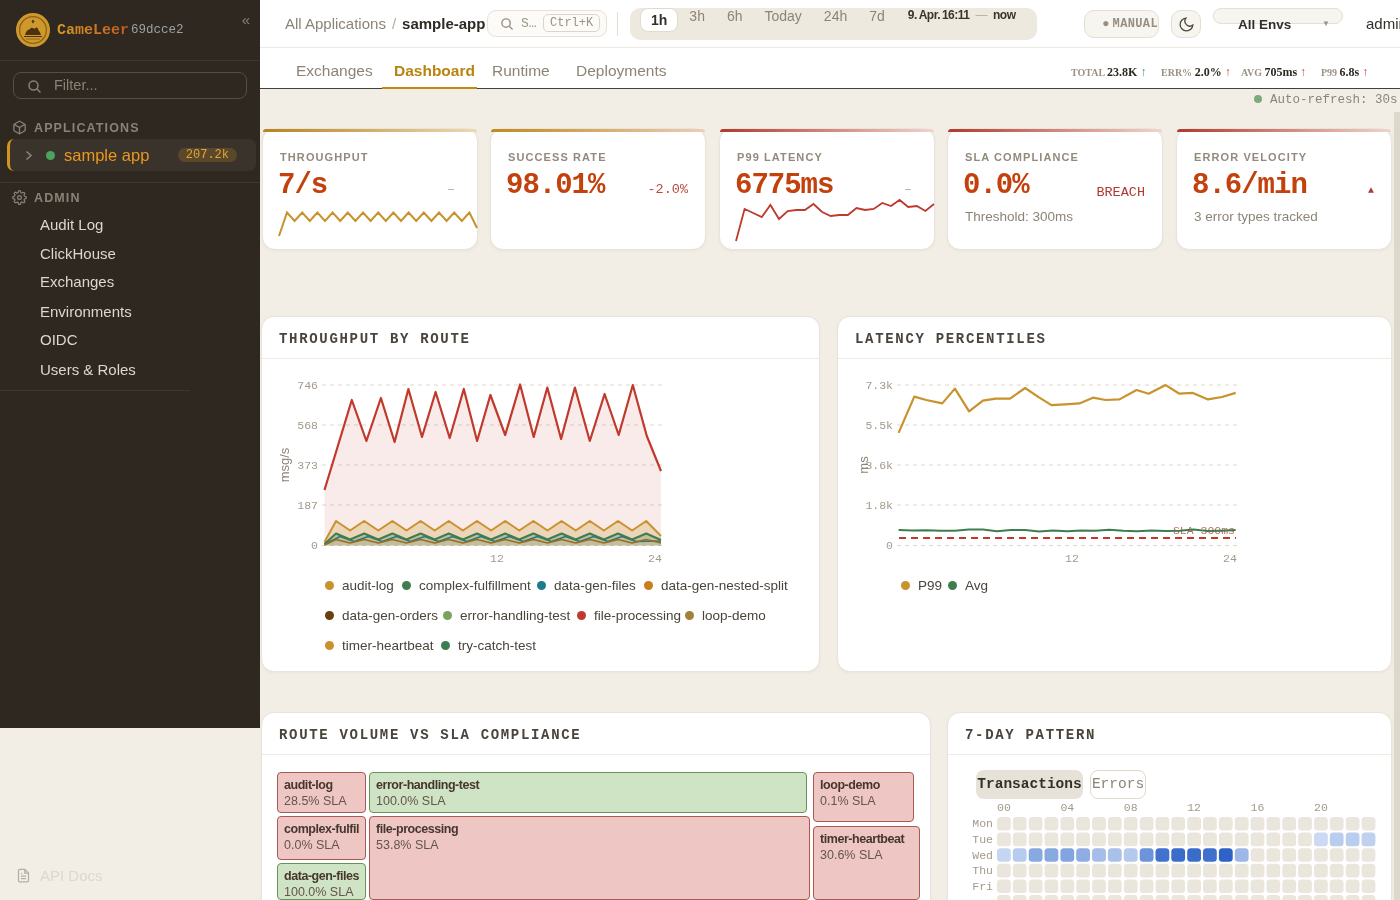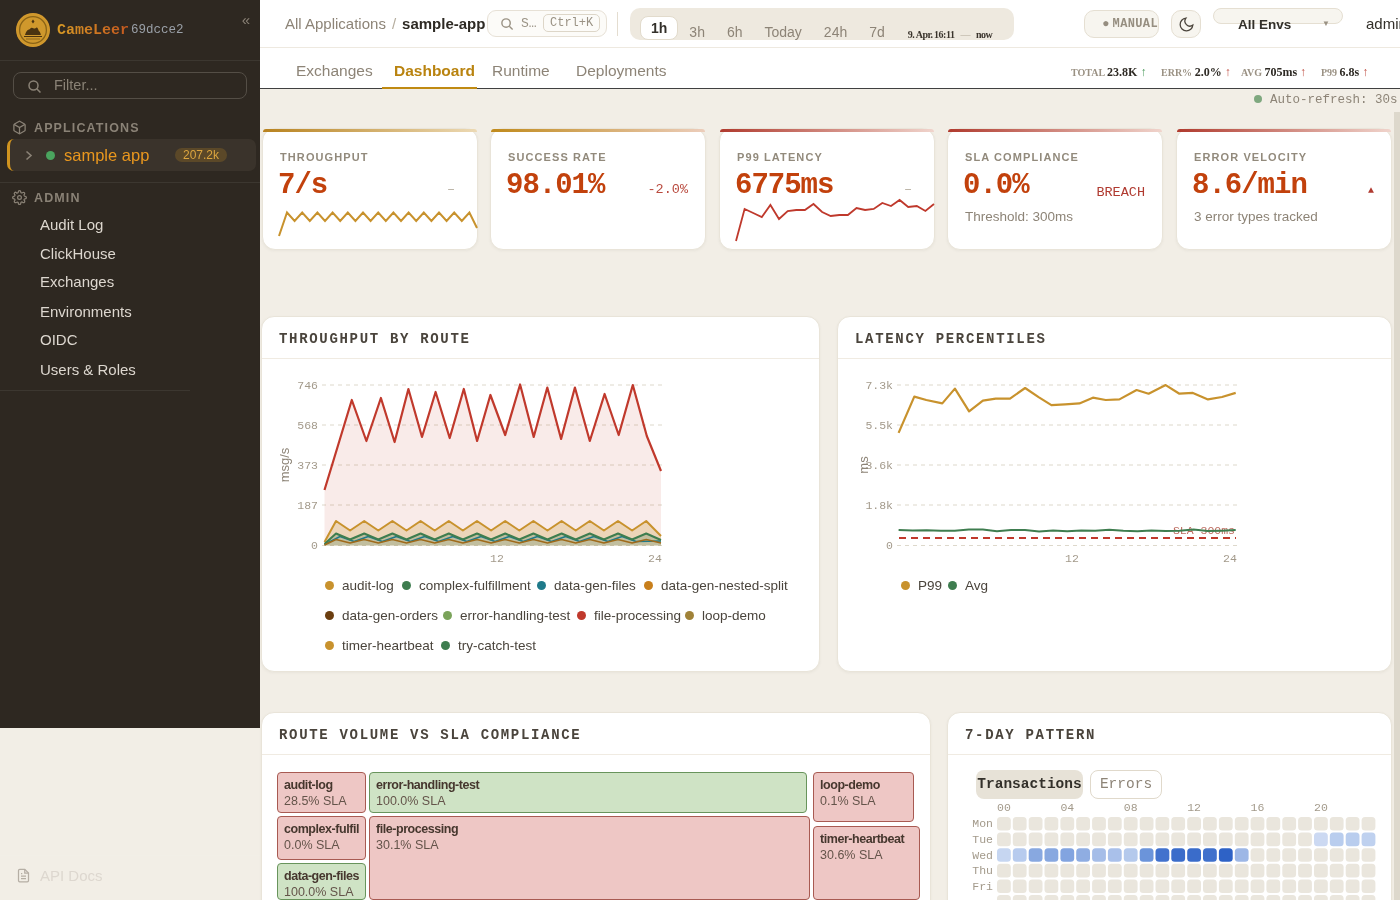--- a/index.html
+++ b/index.html
@@ -12,37 +12,37 @@
 .lname{position:absolute;left:57px;top:22px;font-family:"Liberation Mono",monospace;font-weight:bold;font-size:15px;background:linear-gradient(90deg,#d99b25,#c4581f);-webkit-background-clip:text;background-clip:text;color:transparent}
 .lver{position:absolute;left:131px;top:23px;font-family:"Liberation Mono",monospace;font-size:12.5px;color:#9aa0a8}
 .coll{position:absolute;right:12px;top:11px;color:#8a8276;font-size:15px;letter-spacing:-2px}
 .filter{position:absolute;left:13px;top:72px;width:234px;height:27px;border:1px solid #544e46;border-radius:8px;color:#8a8276;font-size:14.5px;line-height:25px;padding-left:40px}
 .filter svg{position:absolute;left:13px;top:6px}
 .sect{position:absolute;left:12px;color:#8a8276;font-size:12.5px;font-weight:bold;letter-spacing:.09em;display:flex;align-items:center;gap:7px}
 .appitem{position:absolute;left:7px;top:139px;width:249px;height:32px;background:#3a332b;border-left:3px solid #d0941f;border-radius:7px;display:flex;align-items:center}
 
 .appitem .dot{width:9px;height:9px;border-radius:50%;background:#4aa45e;margin-left:13px}
 .appitem .nm{color:#e9971e;font-size:16.5px;margin-left:9px}
-.appitem .badge{margin-left:auto;margin-right:29px;background:rgba(208,148,31,.22);border-radius:10px;color:#dca53f;font-family:Liberation Sans, sans-serif;font-size:12px;padding:0 8px}
+.appitem .badge{margin-left:auto;margin-right:19px;background:rgba(208,148,31,.22);border-radius:10px;color:#dca53f;font-family:Liberation Mono, monospace;font-size:12px;padding:0 8px}
 .navitem{position:absolute;left:40px;font-size:15px;color:#ddd7cf}
 .sline{position:absolute;left:0;width:260px;border-top:1px solid rgba(255,255,255,.07)}
 
 #top{position:absolute;left:260px;top:0;width:1140px;height:48px;background:#fff;border-bottom:1px solid #eee9e0}
 #tabs{position:absolute;left:260px;top:48px;width:1140px;height:41px;background:#fff;border-bottom:1px solid #404040}
 .crumb{position:absolute;left:25px;top:15px;font-size:15px;color:#8d8477}
 .crumb b{color:#2e2a24;font-weight:bold}
 .crumb .sl{color:#b5ad9e;padding:0 6px}
 .search{position:absolute;left:227px;top:10px;width:120px;height:27px;border:1px solid #e7e1d6;border-radius:9px;background:#fcfbf8}
 .search .st{position:absolute;left:33px;top:5px;color:#9a9284;font-size:13px;font-family:"Liberation Mono",monospace}
 .kbd{position:absolute;left:55px;top:3px;border:1px solid #ddd6c8;border-radius:5px;font-family:"Liberation Mono",monospace;font-size:12px;color:#9a9284;padding:1px 6px}
 .vdiv{position:absolute;left:357px;top:12px;height:24px;border-left:1px solid #e4ddd0}
-.tgroup{position:absolute;left:370px;top:8px;height:32px;background:#eee9df;border-radius:10px;display:flex;align-items:flex-end;padding:0 10px}
+.tgroup{position:absolute;left:370px;top:8px;height:32px;background:#eee9df;border-radius:10px;display:flex;align-items:flex-start;padding:0 10px}
 .tg{color:#8d8477;font-size:14px;padding:0 11px}
 .tg.on{background:#fff;border:1px solid #e2dbcc;border-radius:8px;color:#33302a;font-weight:bold;padding:3px 10px}
-.tdate{font-family:Liberation Serif, serif;font-weight:bold;font-size:10px;color:#3a342c;padding:0 12px;letter-spacing:-.5px}
+.tdate{font-family:Liberation Sans, sans-serif;font-weight:bold;font-size:12px;color:#3a342c;padding:0 12px;letter-spacing:-.5px}
 .tdate .dim{color:#b5ad9e;font-weight:normal;padding:0 6px}
 .btn{position:absolute;border:1px solid #e5dfd2;border-radius:10px;background:#f7f5ef}
 .manual{left:824px;top:10px;width:75px;height:28px;color:#968e80;font-family:"Liberation Mono",monospace;font-size:12px;font-weight:bold;letter-spacing:.03em;text-align:right;line-height:26px}
 .moonb{left:911px;top:10px;width:30px;height:28px}
 .envs{left:953px;top:8px;width:130px;height:16px}
 .envs .t{position:absolute;left:24px;top:8px;font-size:13.5px;font-weight:bold;color:#33302a}
 .envs .c{position:absolute;right:12px;top:10px;color:#9a9284;font-size:8px}
 .admin{position:absolute;left:1106px;top:15px;font-size:15px;color:#33302a}
 
 .tab{position:absolute;top:14px;font-size:15.5px;color:#8d8477}
@@ -298,37 +298,37 @@
 <div class="tm grn" style="left:277px;top:863px;width:89px;height:37px">
     <div class="n">data-gen-files</div>
     <div class="s">100.0% SLA</div>
   </div>
 <div class="tm grn" style="left:369px;top:772px;width:438px;height:41px">
     <div class="n">error-handling-test</div>
     <div class="s">100.0% SLA</div>
   </div>
 <div class="tm red" style="left:369px;top:816px;width:441px;height:84px">
     <div class="n">file-processing</div>
-    <div class="s">30.1% SLA</div>
+    <div class="s">53.8% SLA</div>
   </div>
 <div class="tm red" style="left:813px;top:772px;width:101px;height:50px">
     <div class="n">loop-demo</div>
     <div class="s">0.1% SLA</div>
   </div>
 <div class="tm red" style="left:813px;top:826px;width:107px;height:74px">
     <div class="n">timer-heartbeat</div>
     <div class="s">30.6% SLA</div>
   </div>
 
 <div class="card" style="left:947px;top:712px;width:445px;height:250px">
  <div class="ctitle">7-DAY PATTERN</div>
     <div class="cline"></div>
 </div>
 <div class="hbtn" style="left:976px;top:770px;width:107px;height:29px;background:#e7e2d7;color:#33302a;font-weight:bold;line-height:29px">Transactions</div>
-<div class="hbtn" style="left:1090px;top:770px;width:72px;height:29px;background:#fff;border:1px solid #e0d9cb;color:#8d8477;line-height:27px">Errors</div>
+<div class="hbtn" style="left:1090px;top:770px;width:56px;height:29px;background:#fff;border:1px solid #e0d9cb;color:#8d8477;line-height:27px">Errors</div>
 <svg class="abs" style="left:947px;top:712px" width="445" height="188" viewBox="0 0 445 188">
 <text x="50.0" y="99.0" class="hm">00</text>
 <text x="113.4" y="99.0" class="hm">04</text>
 <text x="176.8" y="99.0" class="hm">08</text>
 <text x="240.2" y="99.0" class="hm">12</text>
 <text x="303.6" y="99.0" class="hm">16</text>
 <text x="367.0" y="99.0" class="hm">20</text>
 <text x="46" y="115.3" text-anchor="end" class="hm">Mon</text>
 <text x="46" y="130.9" text-anchor="end" class="hm">Tue</text>
 <text x="46" y="146.5" text-anchor="end" class="hm">Wed</text>

